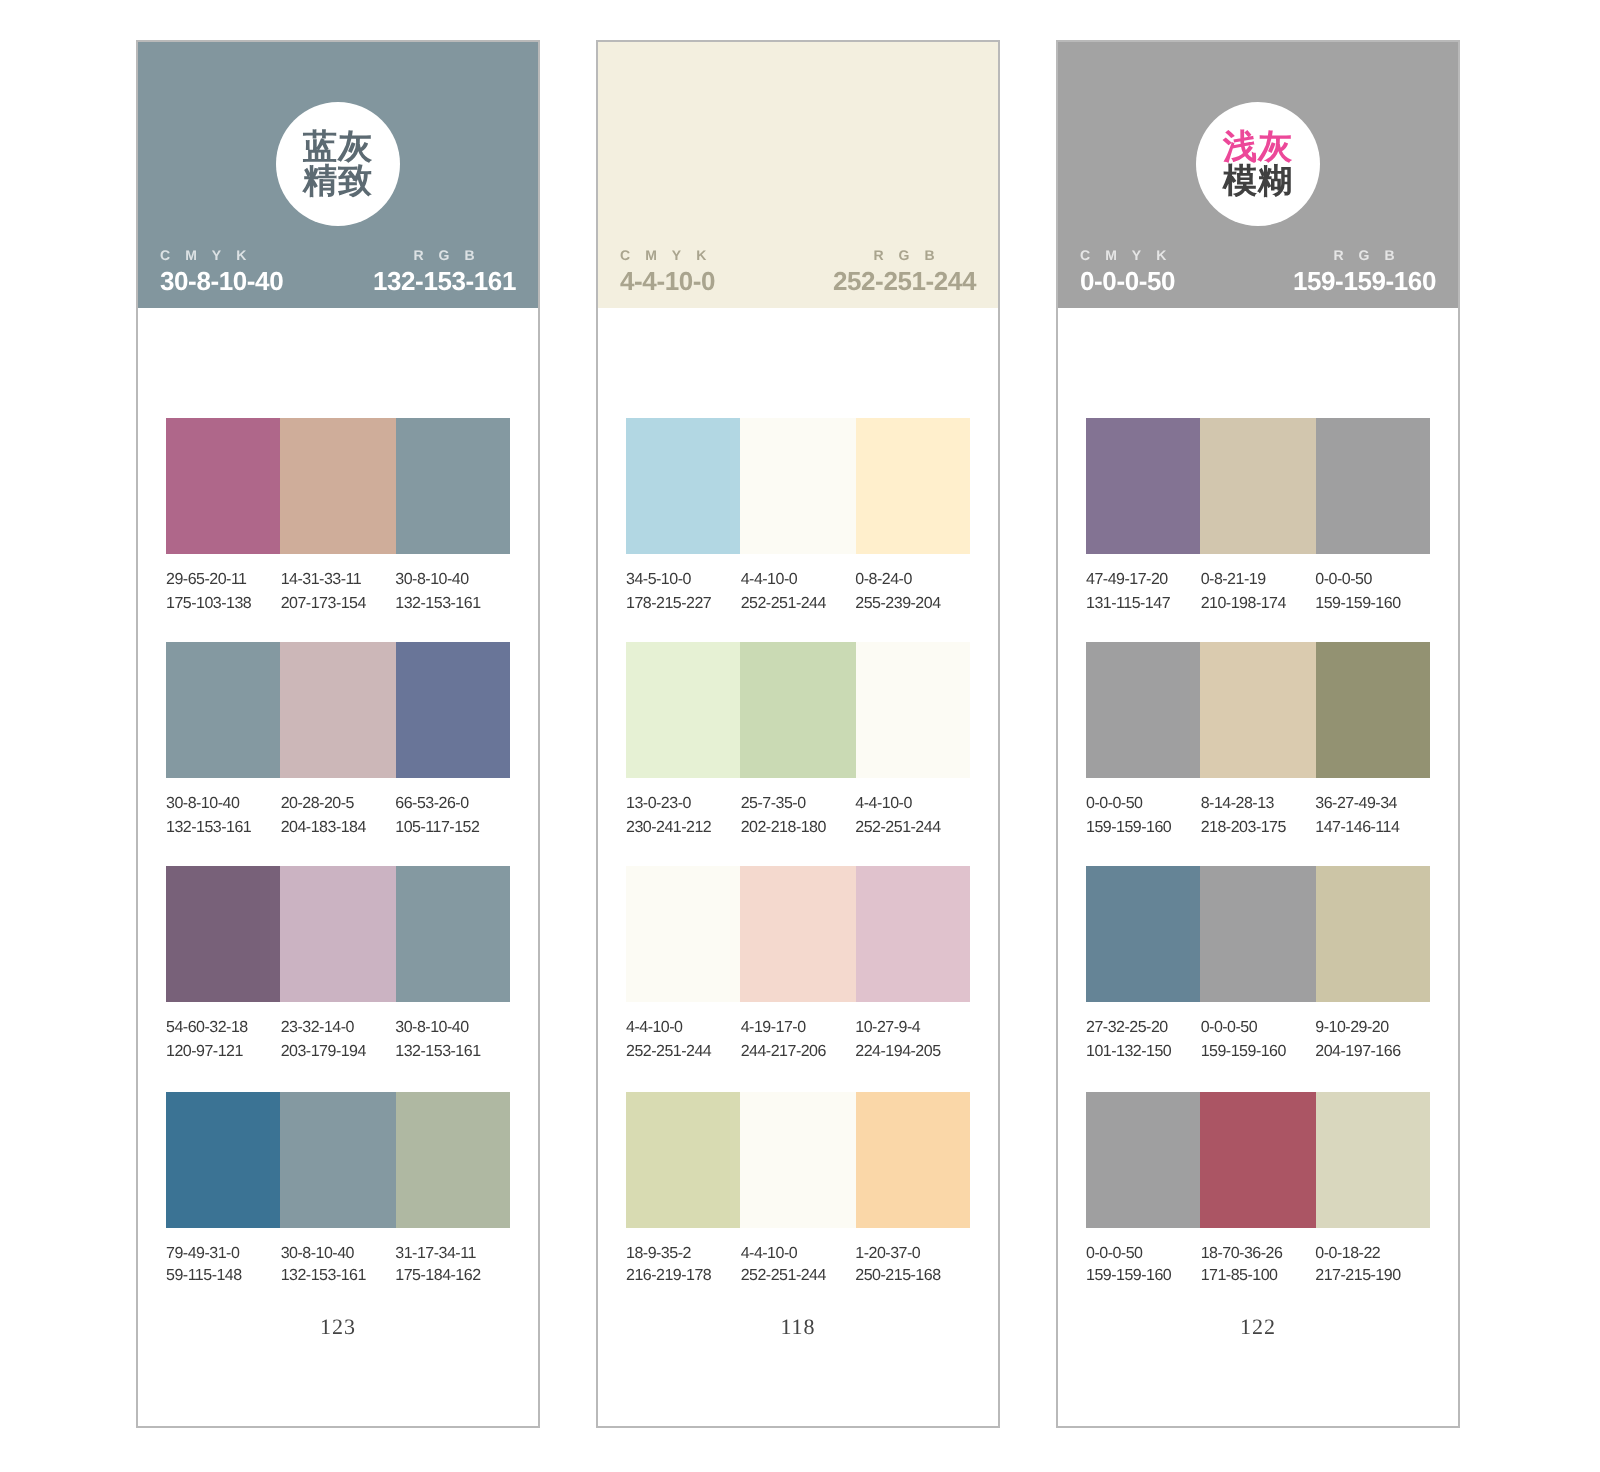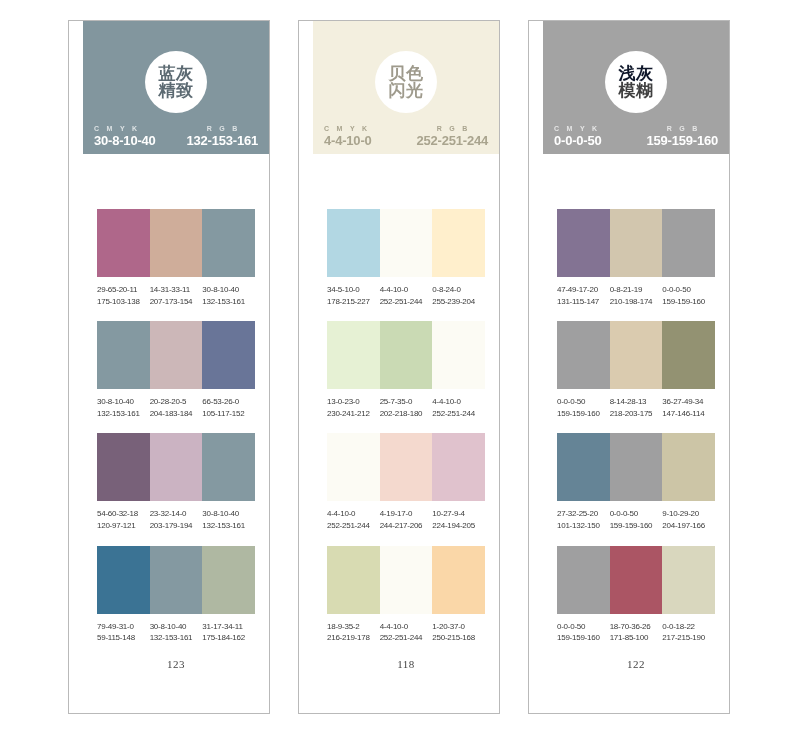--- a/index.html
+++ b/index.html
@@ -26,21 +26,20 @@
   }
   .card {
     width: 202px;
     height: 694px;
     background: #ffffff;
     border: 1px solid #b9b9b9;
     box-sizing: border-box;
     display: flex;
     flex-direction: column;
     align-items: stretch;
-    padding-left: 14px;
   }
   
   .card-header {
     position: relative;
     height: 133px;
     flex: 0 0 133px;
     box-sizing: border-box;
   }
   .badge {
     position: absolute;
@@ -239,24 +238,20 @@
               <span class="cmyk">31-17-34-11</span>
               <span class="rgb">175-184-162</span>
             </div>
           </div>
         </div>
         <div class="page-number">123</div>
       </div>
     </div>
     <div class="card" style="border-color: rgb(185, 185, 185);">
       <div class="card-header cream" style="background: rgb(243, 239, 223);">
-        <div class="badge">
-          <div class="badge-line" style="color: rgb(158, 154, 140);">贝色</div>
-          <div class="badge-line" style="color: rgb(158, 154, 140);">闪光</div>
-        </div>
         <div class="codes">
           <div class="code-block">
             <div class="code-letters" style="color: rgb(169, 164, 142);"><span>C</span><span>M</span><span>Y</span><span>K</span></div>
             <div class="code-value" style="color: rgb(169, 164, 142);">4-4-10-0</div>
           </div>
           <div class="code-block">
             <div class="code-letters" style="color: rgb(169, 164, 142); text-align: center;"><span>R</span><span>G</span><span>B</span></div>
             <div class="code-value" style="color: rgb(169, 164, 142);">252-251-244</div>
           </div>
         </div>
@@ -345,21 +340,21 @@
               <span class="rgb">250-215-168</span>
             </div>
           </div>
         </div>
         <div class="page-number">118</div>
       </div>
     </div>
     <div class="card" style="border-color: rgb(185, 185, 185);">
       <div class="card-header" style="background: rgb(163, 163, 163);">
         <div class="badge">
-          <div class="badge-line" style="color: #0f172a;">浅灰</div>
+          <div class="badge-line" style="color: #ec4899;">浅灰</div>
           <div class="badge-line" style="color: #404040;">模糊</div>
         </div>
         <div class="codes">
           <div class="code-block">
             <div class="code-letters" style="color: rgb(255, 255, 255);"><span>C</span><span>M</span><span>Y</span><span>K</span></div>
             <div class="code-value" style="color: rgb(255, 255, 255);">0-0-0-50</div>
           </div>
           <div class="code-block">
             <div class="code-letters" style="color: rgb(255, 255, 255); text-align: center;"><span>R</span><span>G</span><span>B</span></div>
             <div class="code-value" style="color: rgb(255, 255, 255);">159-159-160</div>

